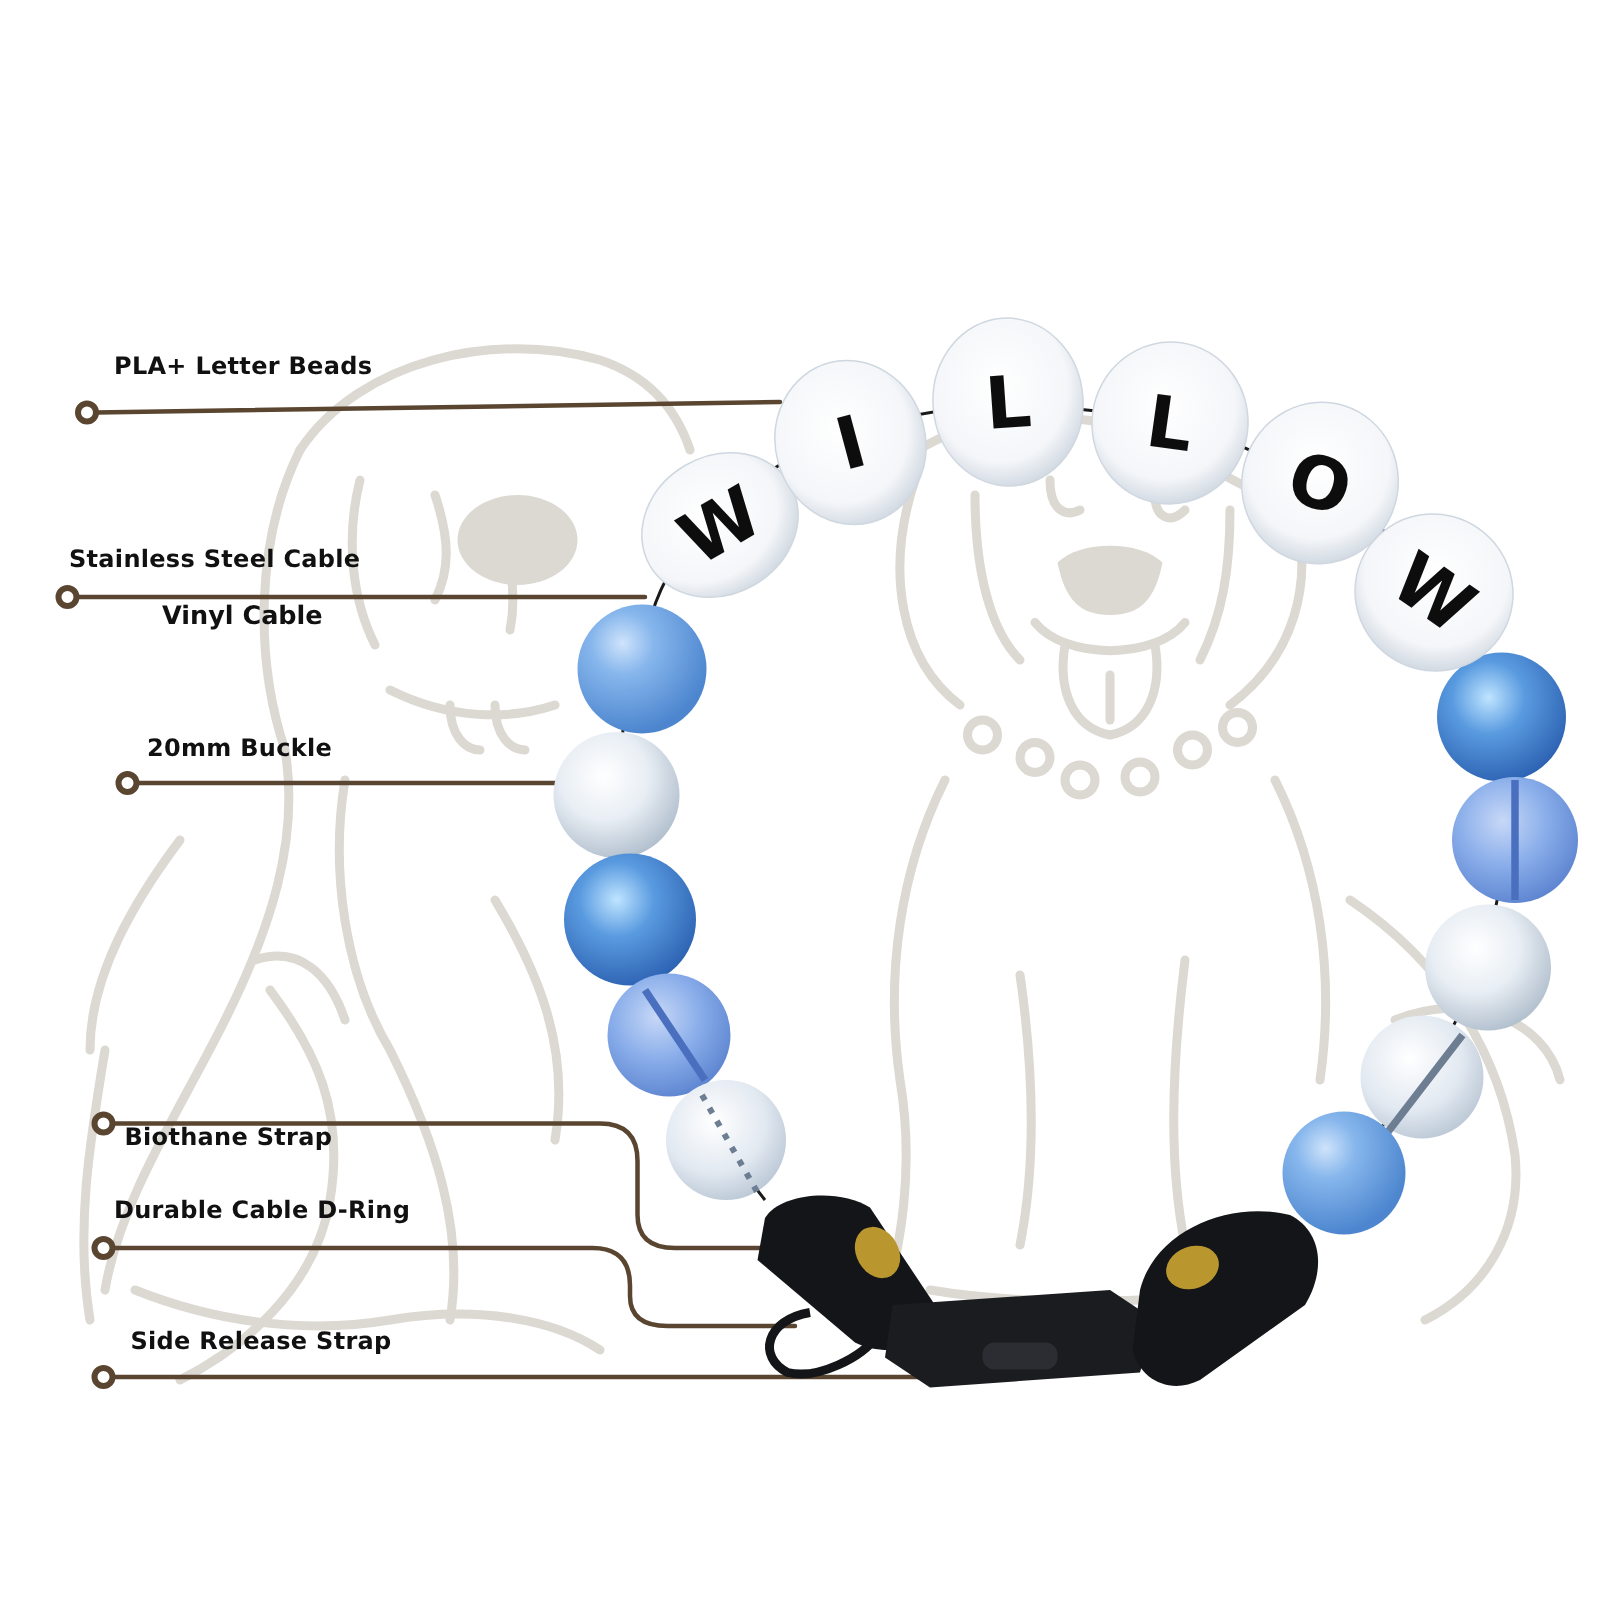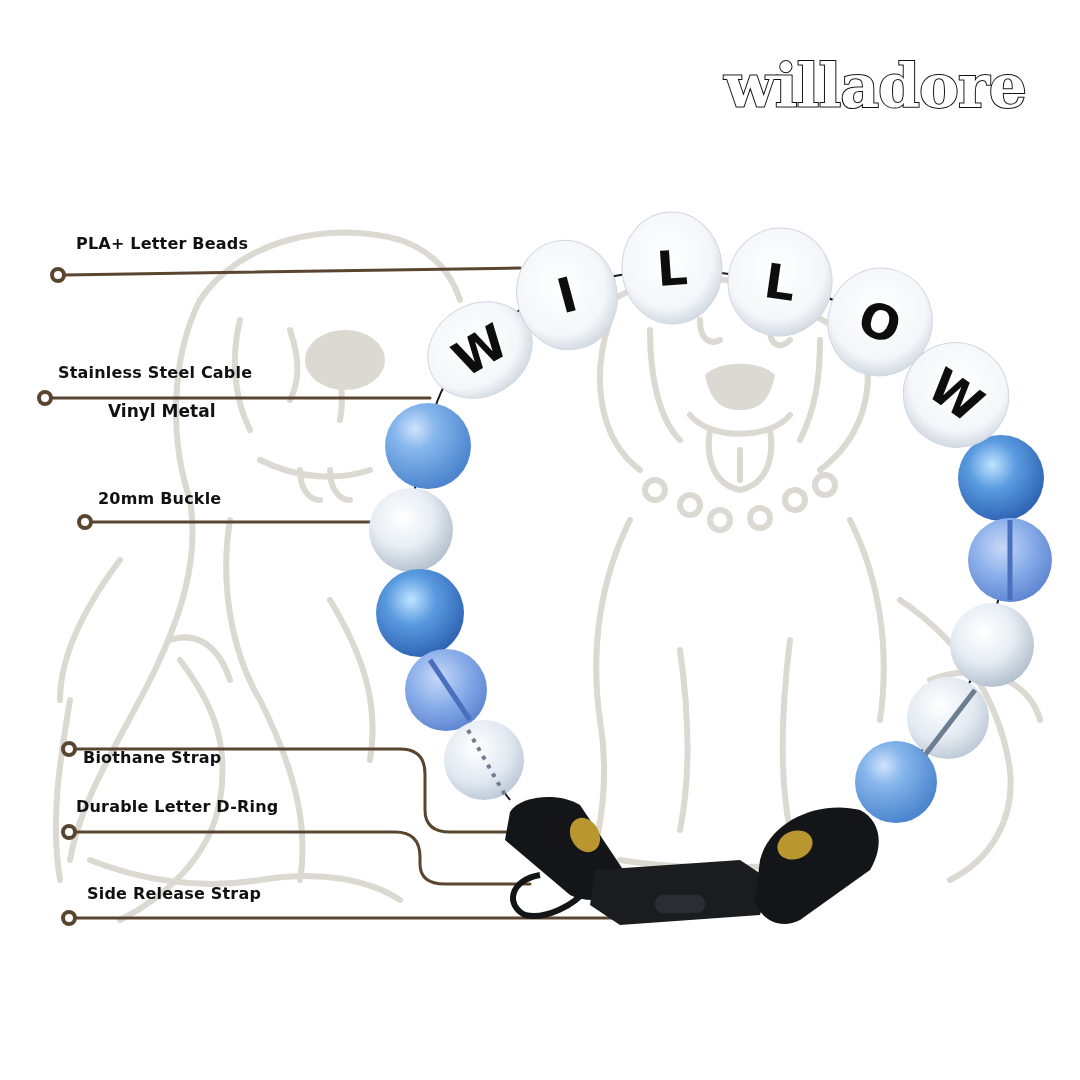--- a/index.html
+++ b/index.html
@@ -53,21 +53,20 @@
   <path d="M630 520 C600 580 590 650 600 720 C610 780 600 830 590 870"></path>
   <path d="M850 520 C880 580 890 650 880 720"></path>
   <path d="M680 650 C690 720 690 780 680 830"></path>
   <path d="M790 640 C780 720 780 780 790 830"></path>
   <path d="M900 600 C960 640 1000 700 1010 770 C1015 820 990 860 950 880"></path>
   <path d="M930 680 C980 660 1030 680 1040 720"></path>
   <path d="M620 860 C680 870 760 870 840 860"></path>
 </svg>
 
 <div class="logo">
-  <div class="logo-main">willadore</div>
 </div>
 
 <svg class="layer" viewBox="0 0 1080 1080" fill="none" stroke="#5a4630" stroke-width="3" stroke-linecap="round">
   <g>
     <circle cx="58" cy="275" r="6" fill="#fff" stroke-width="4"></circle>
     <path d="M64 275 L520 268"></path>
   </g>
   <g>
     <circle cx="45" cy="398" r="6" fill="#fff" stroke-width="4"></circle>
     <path d="M51 398 L430 398"></path>
@@ -84,25 +83,25 @@
     <circle cx="69" cy="832" r="6" fill="#fff" stroke-width="4"></circle>
     <path d="M75 832 L395 832 Q420 832 420 857 L420 864 Q420 884 445 884 L530 884"></path>
   </g>
   <g>
     <circle cx="69" cy="918" r="6" fill="#fff" stroke-width="4"></circle>
     <path d="M75 918 L670 918"></path>
   </g>
 </svg>
 
 <div class="label" style="left:76px;top:234px;">PLA+ Letter Beads</div>
-<div class="label" style="left:58px;top:363px;text-align:center;">Stainless Steel Cable</div>
-<div class="sublabel" style="left:108px;top:401px;">Vinyl Metal</div>
+<div class="label" style="left:46px;top:363px;text-align:center;">Stainless Steel Cable</div>
+<div class="sublabel" style="left:108px;top:401px;">Vinyl Cable</div>
 <div class="label" style="left:98px;top:489px;">20mm Buckle</div>
 <div class="label" style="left:83px;top:715px;margin-top:33px;">Biothane Strap</div>
-<div class="label" style="left:76px;top:797px;">Durable Letter D-Ring</div>
+<div class="label" style="left:76px;top:797px;">Durable Cable D-Ring</div>
 <div class="label" style="left:87px;top:884px;">Side Release Strap</div>
 
 <svg class="layer" viewBox="0 0 1080 1080">
   <defs>
     <radialGradient id="gSky" cx="35%" cy="30%" r="70%">
       <stop offset="0" stop-color="#cfe3fb"></stop>
         <stop offset="0.35" stop-color="#86b6ec"></stop>
         <stop offset="1" stop-color="#4d86cf"></stop>
     </radialGradient>
     <radialGradient id="gPearl" cx="40%" cy="35%" r="70%">

